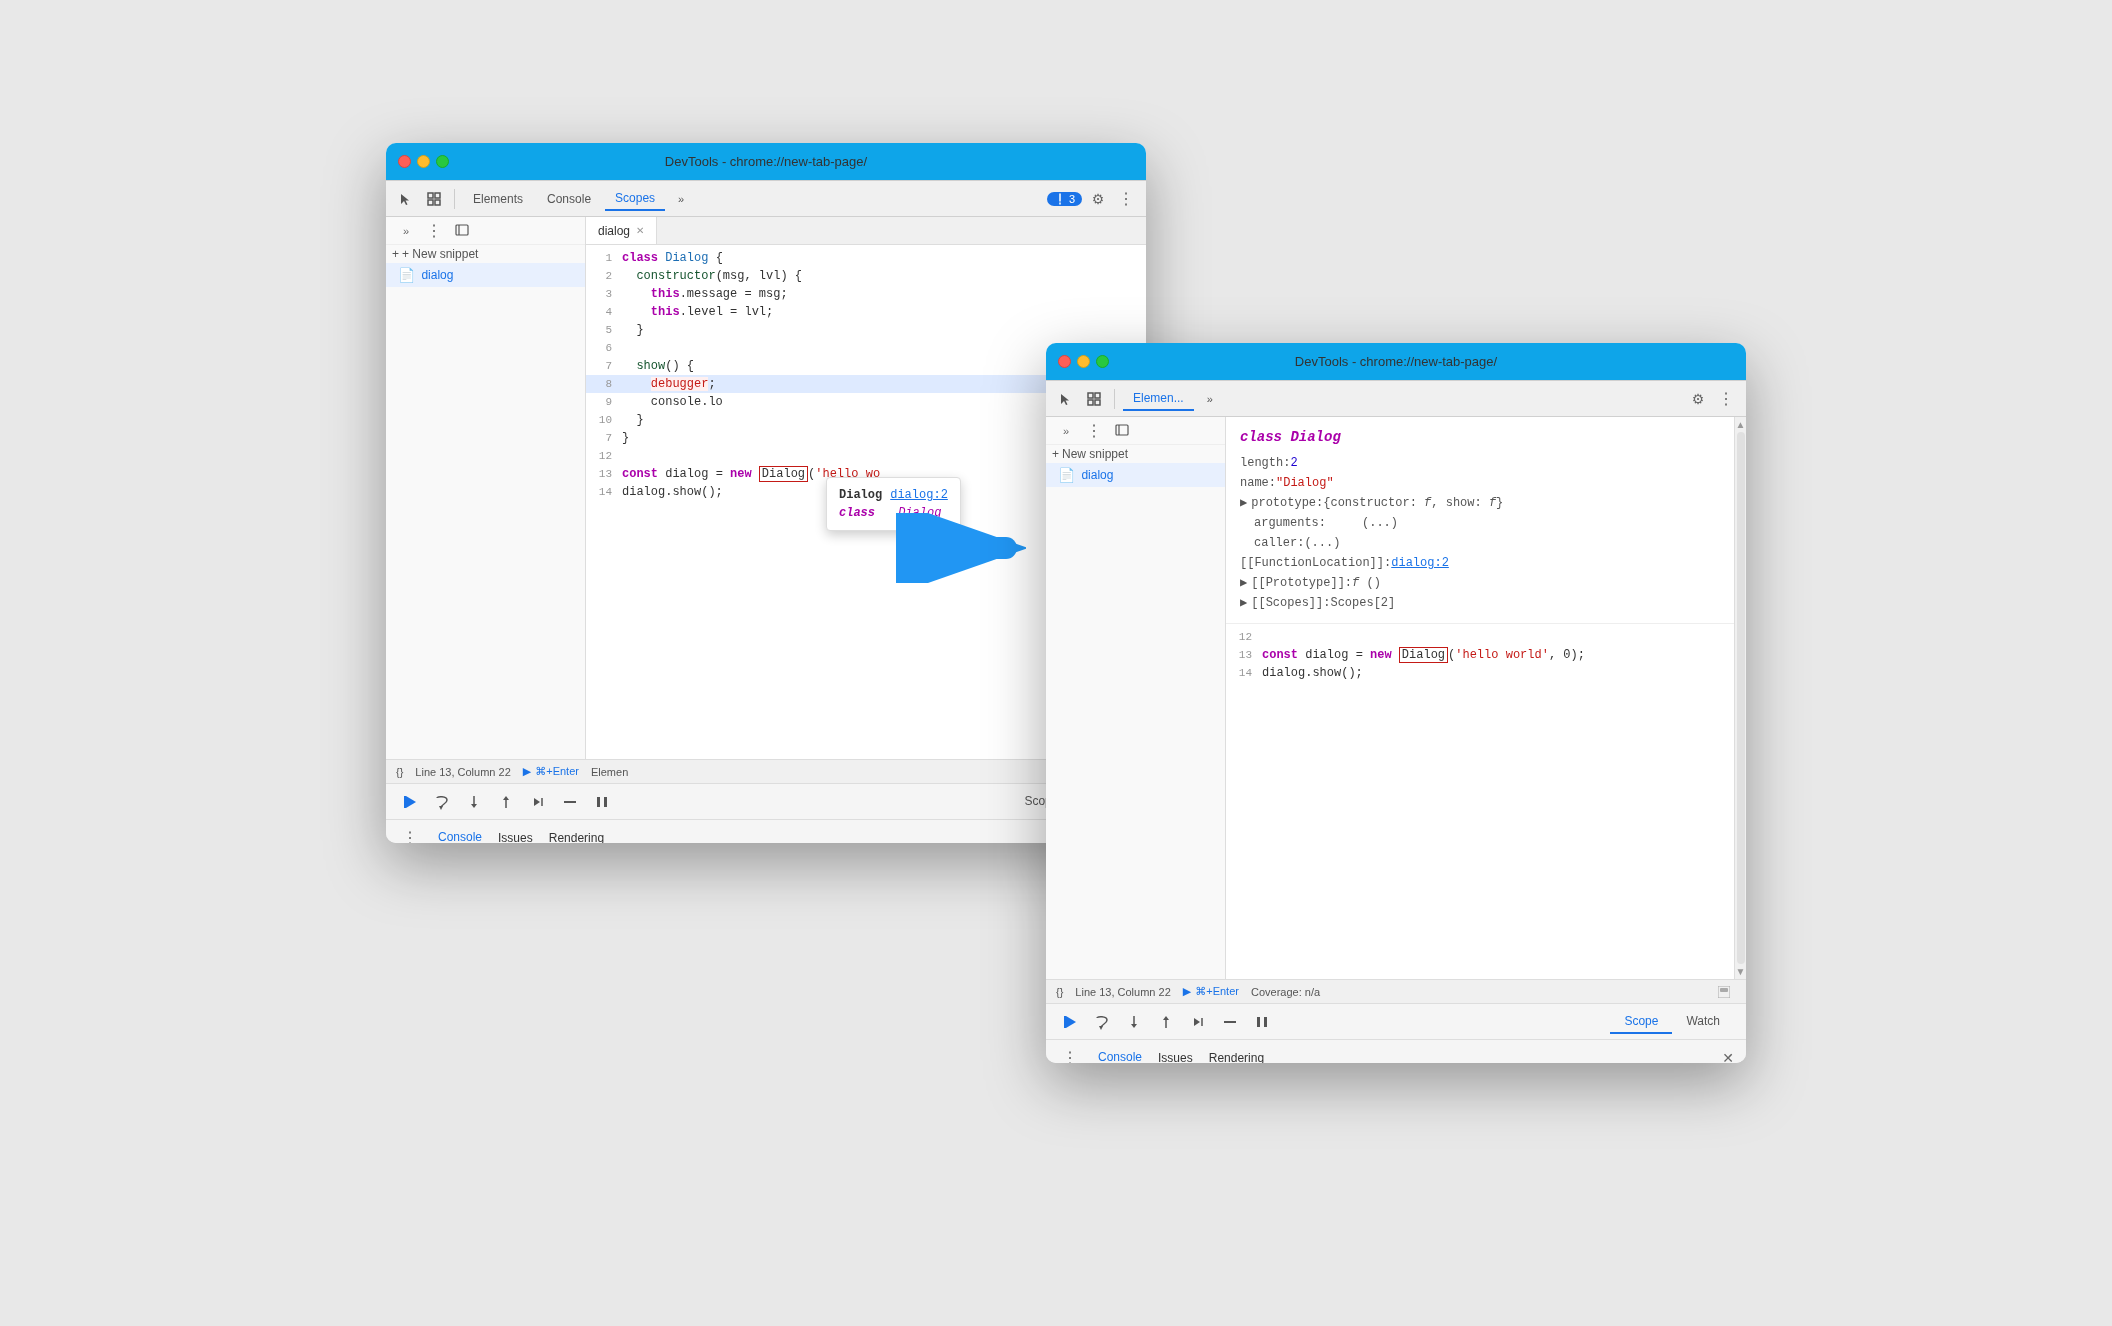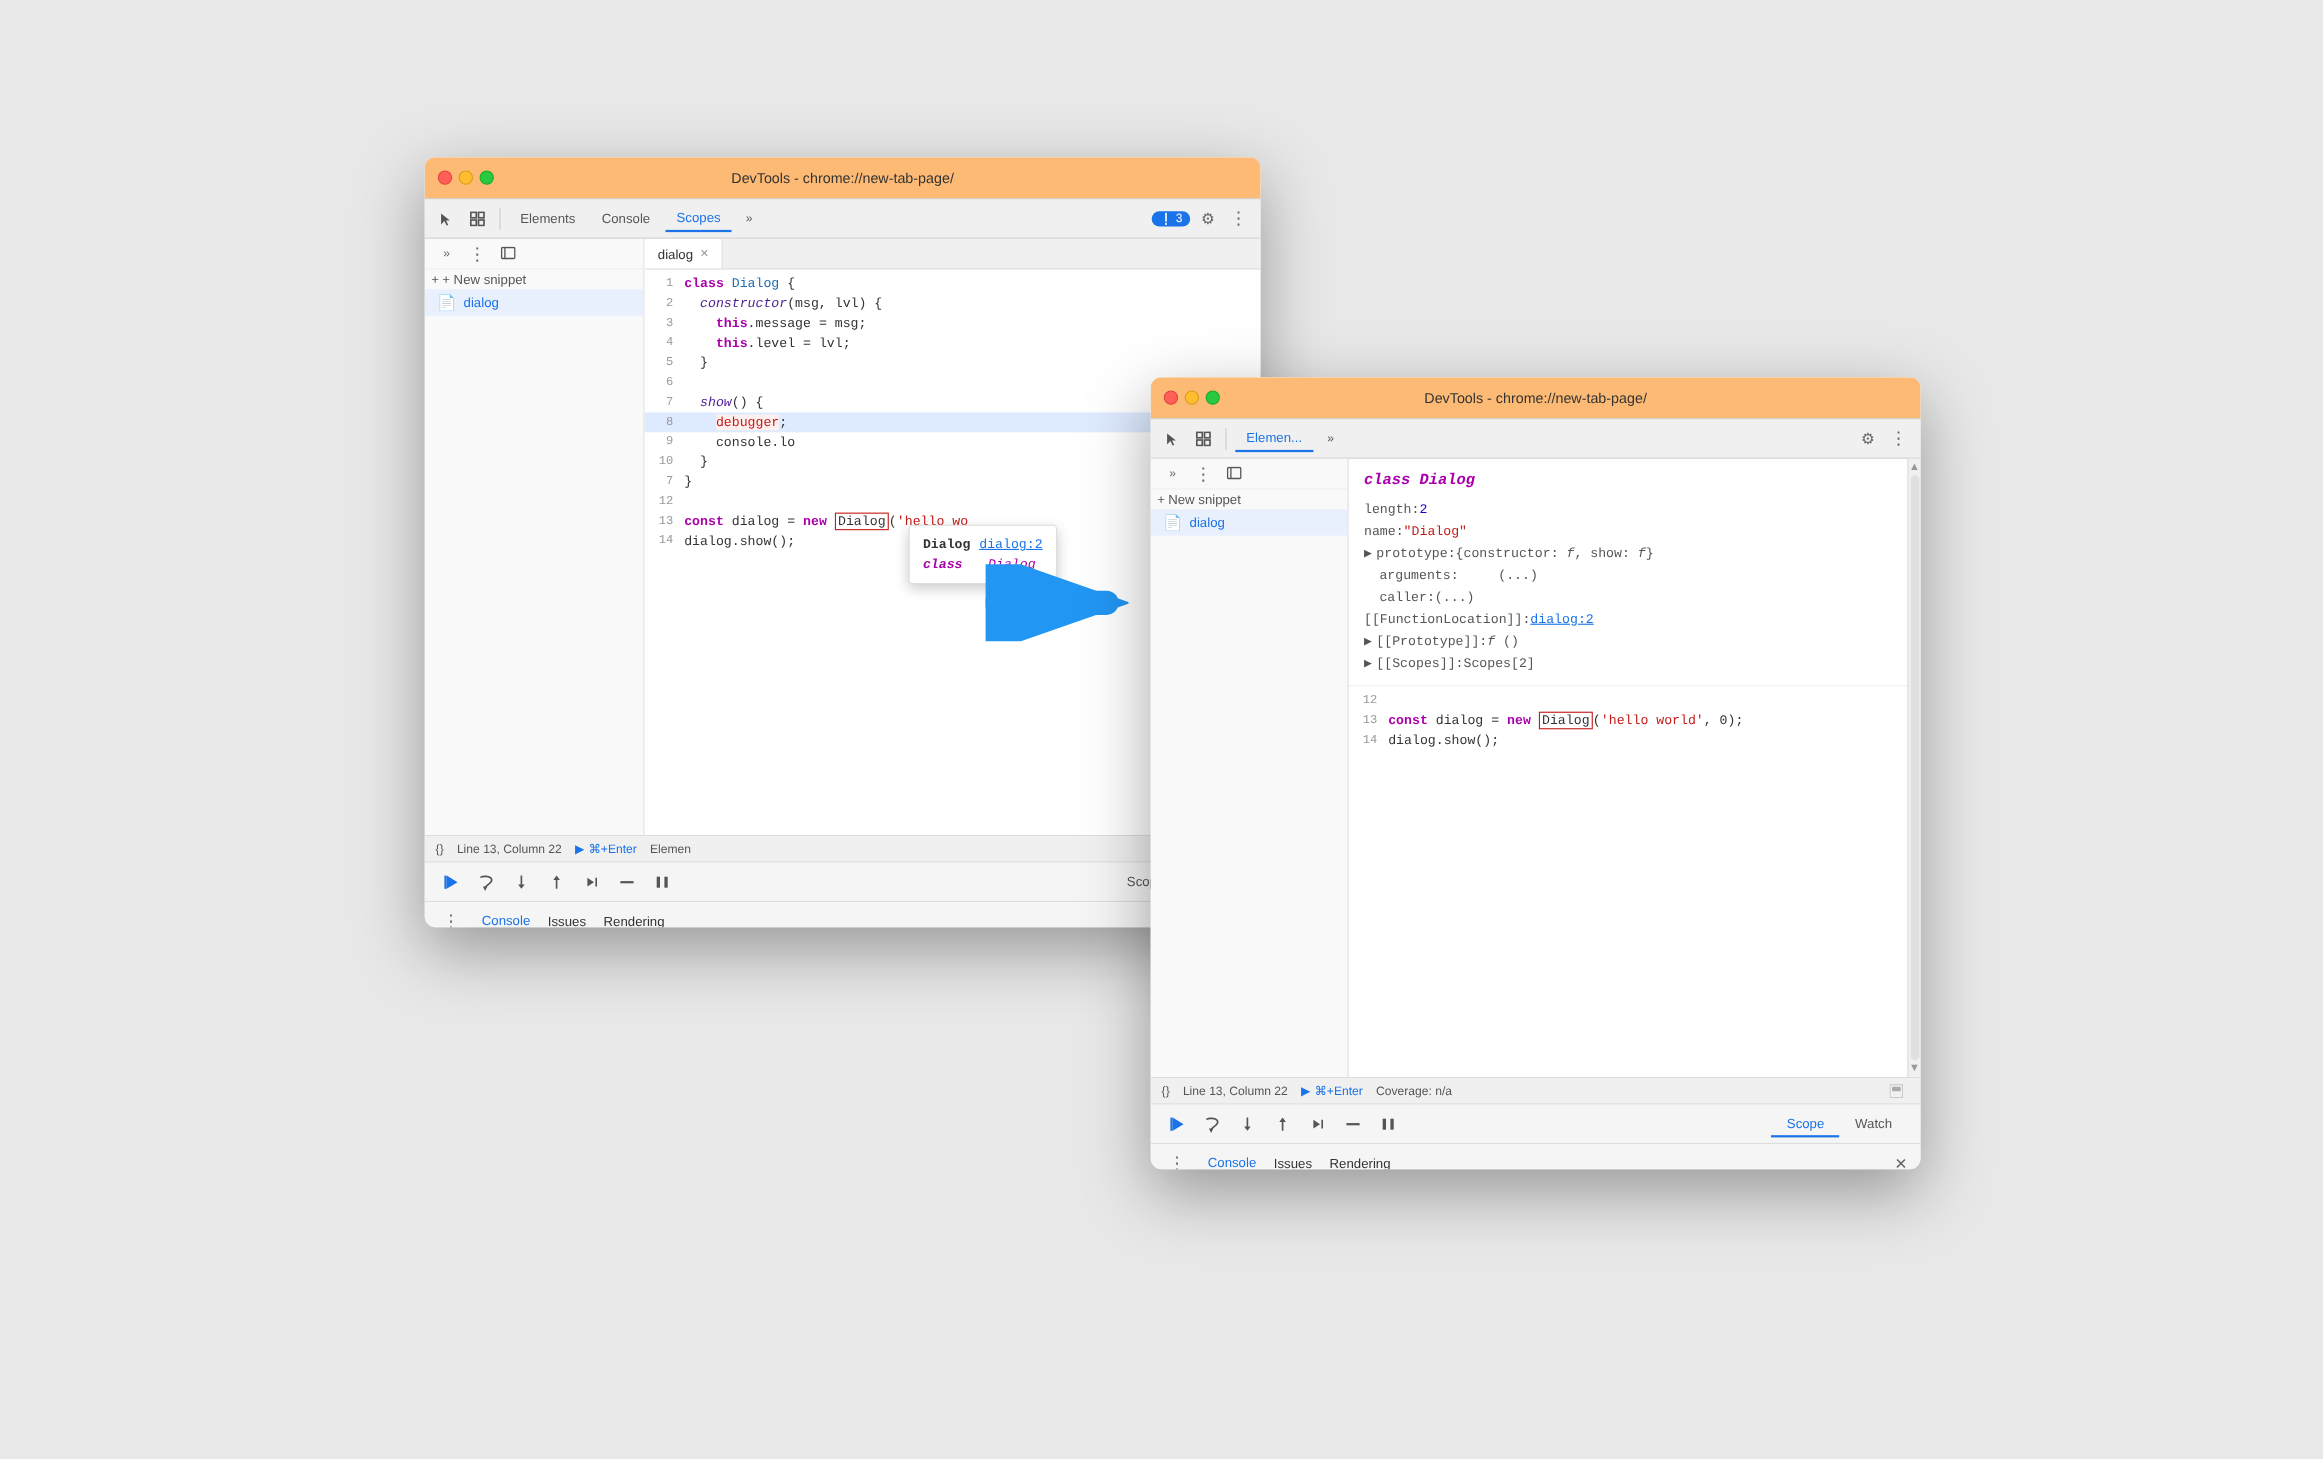--- a/index.html
+++ b/index.html
@@ -44,21 +44,21 @@
     .window-2 {
       width: 700px;
       height: 720px;
       top: 260px;
       right: 0px;
       z-index: 3;
     }
 
     
     .titlebar {
-      background: #fdba74;
+      background: #0ea5e9;
       height: 38px;
       display: flex;
       align-items: center;
       padding: 0 12px;
       border-bottom: 1px solid #d0d0d0;
       position: relative;
     }
 
     .traffic-lights {
       display: flex;
@@ -252,21 +252,21 @@
       color: #333;
     }
 
     .line-highlight {
       background: #deeaff;
     }
 
     
     .kw { color: #aa00aa; font-weight: 600; }
     .kw-italic { color: #aa00aa; font-style: italic; font-weight: 600; }
-    .fn { color: #4c1d95; font-style: italic; }
+    .fn { color: #14532d; }
     .str { color: #c41a16; }
     .cls { color: #1c6db3; }
     .dbg { color: #c41a16; background: #fff0f0; }
 
     
     .autocomplete-popup {
       position: absolute;
       background: white;
       border: 1px solid #ddd;
       border-radius: 4px;

